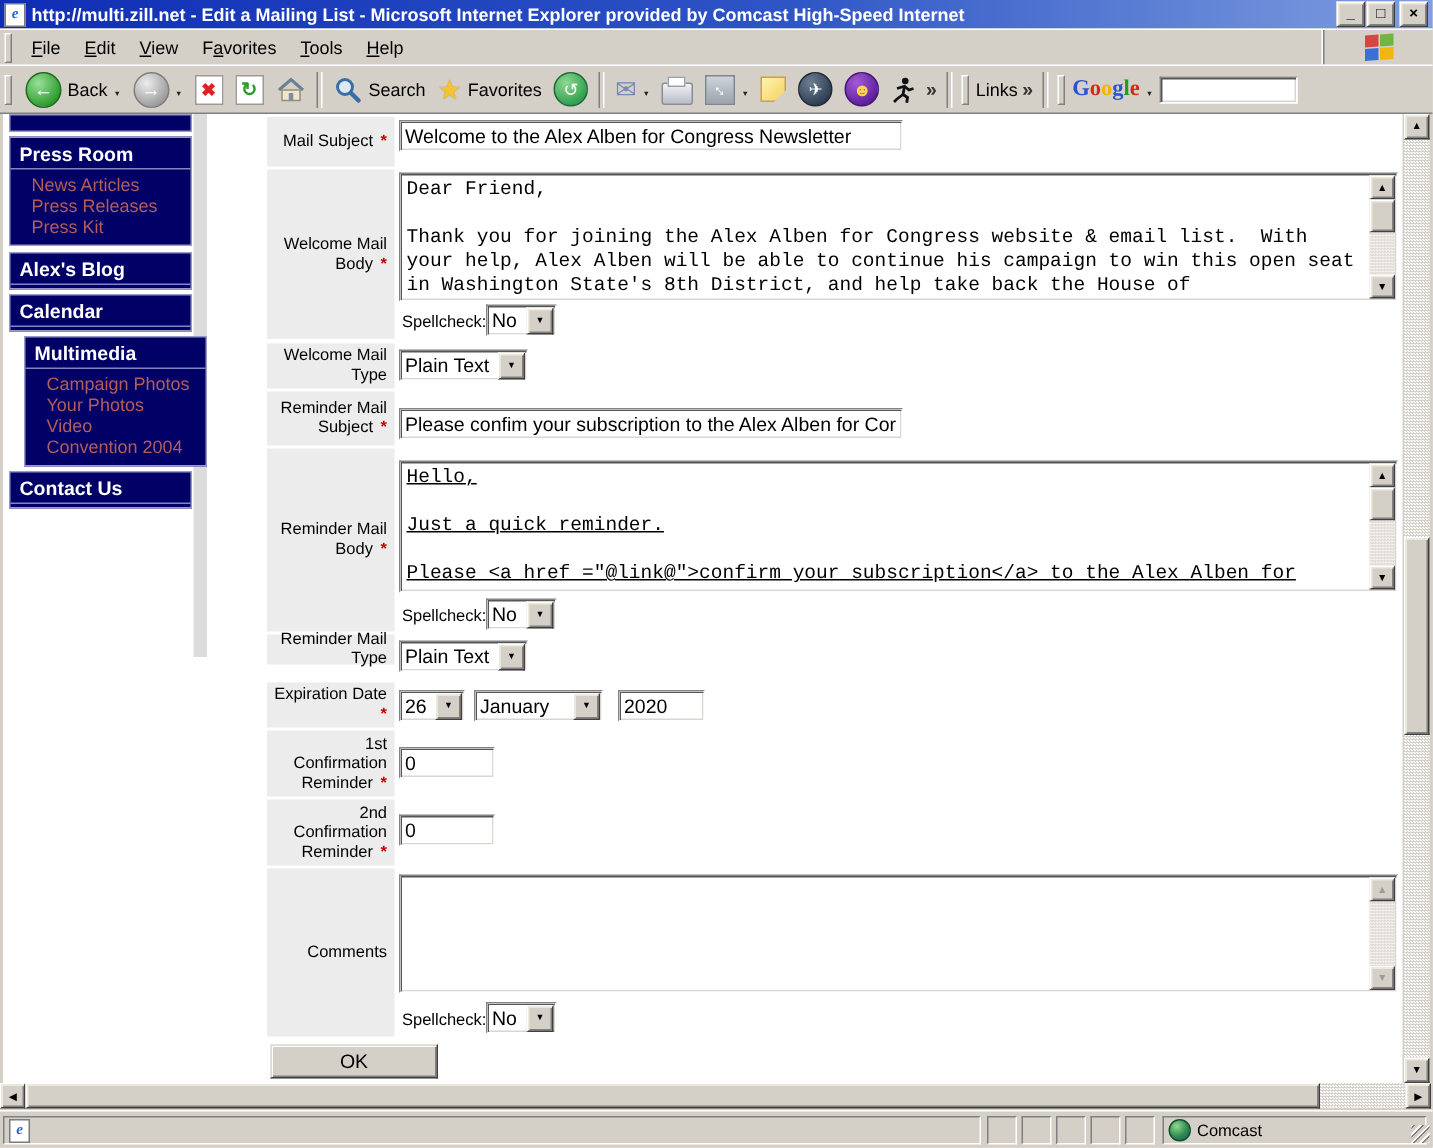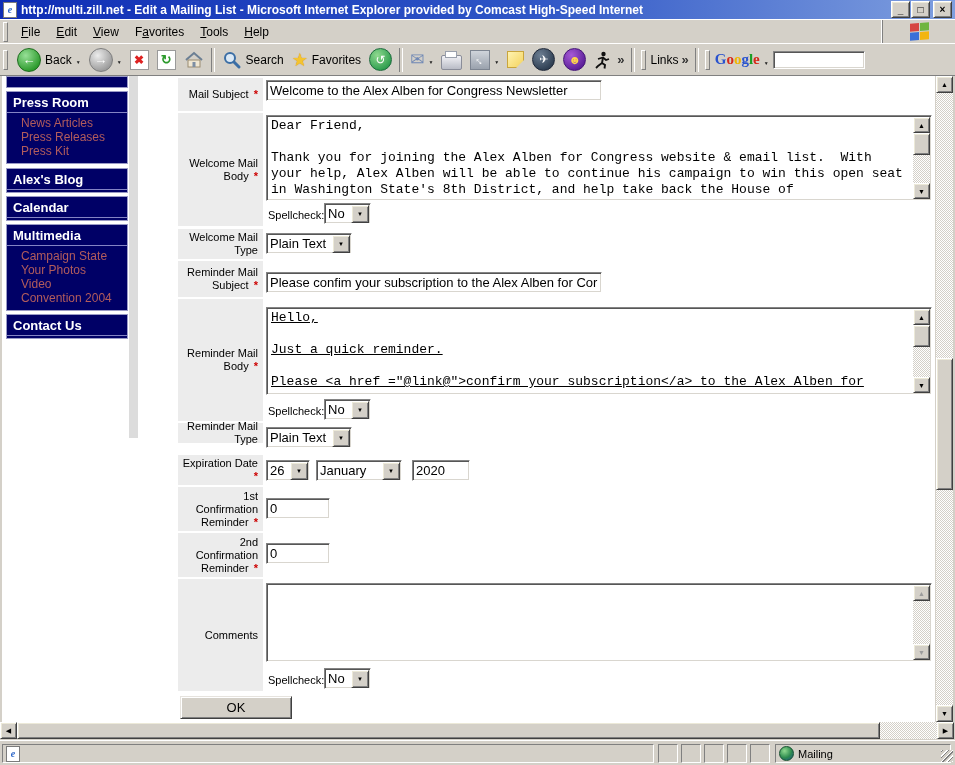--- a/index.html
+++ b/index.html
@@ -252,24 +252,24 @@
     </div>
 
     <div class="abs sb-block hdr-only" style="top:92px;text-align:center;">
       <div class="sb-head">Alex's Blog</div>
     </div>
 
     <div class="abs sb-block hdr-only" style="top:120px;">
       <div class="sb-head">Calendar</div>
     </div>
 
-    <div class="abs sb-block" style="top:148px;">
+    <div class="abs sb-block" style="top:148px;margin-left:10px;">
       <div class="sb-head">Multimedia</div>
       <div class="sb-links">
-        <a class="sb-link">Campaign State</a>
+        <a class="sb-link">Campaign Photos</a>
         <a class="sb-link">Your Photos</a>
         <a class="sb-link">Video</a>
         <a class="sb-link">Convention 2004</a>
       </div>
     </div>
 
     <div class="abs sb-block hdr-only" style="top:238px;">
       <div class="sb-head">Contact Us</div>
     </div>
 
@@ -395,18 +395,18 @@
     <div class="pane" style="left:2px;width:652px;padding-left:3px;">
       <span class="page-ico">e</span>
     </div>
     <div class="pane" style="left:658px;width:20px;"></div>
     <div class="pane" style="left:681px;width:20px;"></div>
     <div class="pane" style="left:704px;width:20px;"></div>
     <div class="pane" style="left:727px;width:20px;"></div>
     <div class="pane" style="left:750px;width:20px;"></div>
     <div class="pane" style="left:775px;width:176px;">
       <span class="globe"></span>
-      <span>Mailing</span>
+      <span>Comcast</span>
     </div>
     <div class="grip-corner"></div>
   </div>
 
 </div>
 
 </body></html>

